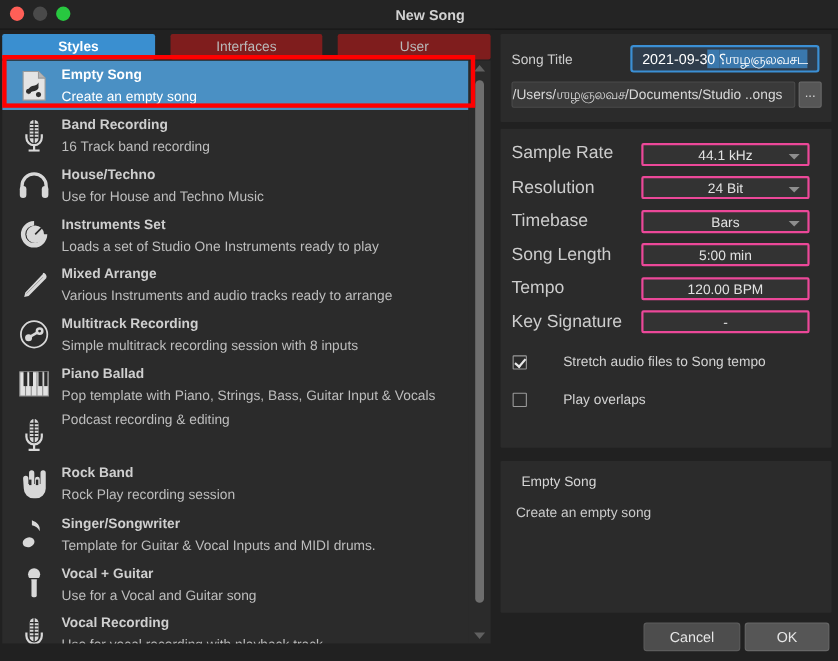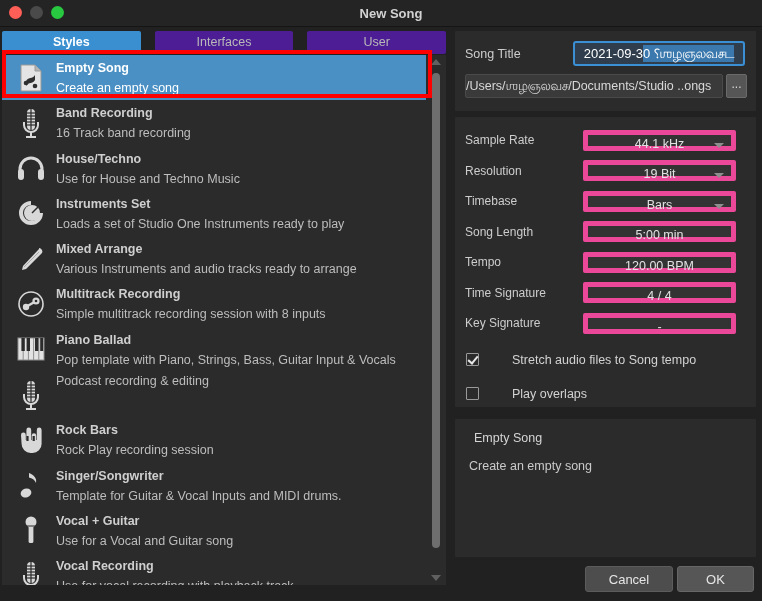--- a/index.html
+++ b/index.html
@@ -65,21 +65,21 @@
     display: flex;
     gap: 14px;
   }
   .tab {
     flex: 1;
     height: 23px;
     line-height: 23px;
     text-align: center;
     font-size: 12.5px;
     color: #b9b9b9;
-    background: #4c1d95;
+    background: #7f1d1d;
     border-radius: 2px;
     cursor: default;
   }
   .tab.active {
     background: #3a8fd0;
     color: #ffffff;
     font-weight: bold;
   }
 
   .list-wrap {
@@ -184,30 +184,30 @@
     width: 301px; height: 80px;
   }
 
   .row {
     display: flex;
     align-items: center;
     height: 30px;
   }
   .row-label {
     color: #cdcdcd;
-    font-size: 12px;
+    font-size: 16px;
     width: 128px;
     padding-left: 10px;
   }
 
   .field {
     position: relative;
     height: 21px;
     background: #333333;
-    border: 5px solid #ec4899;
+    border: 2px solid #ec4899;
     border-radius: 2px;
     color: #e2e2e2;
     font-size: 12.5px;
     line-height: 19px;
     text-align: center;
     cursor: default;
   }
   .field .caret {
     position: absolute;
     right: 7px; top: 8px;
@@ -513,21 +513,21 @@
         <div class="list-item">
           <span class="li-icon">
             <svg width="26" height="28" viewBox="0 0 26 28">
               <path d="M3 9 a2.4 2.4 0 0 1 4.8 0 v5 h0.6 V4 a2.4 2.4 0 0 1 4.8 0 v10 h0.6 V9.5
                        a2.2 2.2 0 0 1 4.4 0 V14 h0.6 V4 a2.4 2.4 0 0 1 4.8 0 v14
                        a9 9 0 0 1 -9 9 h-2 a9 9 0 0 1 -9 -9 z" fill="#d8d8d8"></path>
               <rect x="8.4" y="10" width="2.2" height="5" fill="#2b2b2b"></rect>
               <rect x="14.6" y="10" width="2.2" height="5" fill="#2b2b2b"></rect>
             </svg>
           </span>
-          <div class="li-title">Rock Bars</div>
+          <div class="li-title">Rock Band</div>
           <div class="li-sub">Rock Play recording session</div>
         </div>
 
         <div class="list-item">
           <span class="li-icon">
             <svg width="22" height="28" viewBox="0 0 22 28">
               <path d="M9 22 V2 c5 2 8 5 7 10 c-1-3-4-5-7-5.5" fill="#d8d8d8"></path>
               <ellipse cx="6" cy="22" rx="5.4" ry="4.4" fill="#d8d8d8" transform="rotate(-18 6 22)"></ellipse>
             </svg>
           </span>
@@ -598,21 +598,21 @@
         <div class="row-label">Sample Rate</div>
         <div class="field">
           <span>44.1 kHz</span>
           <span class="caret"></span>
         </div>
       </div>
 
       <div class="row">
         <div class="row-label">Resolution</div>
         <div class="field">
-          <span>19 Bit</span>
+          <span>24 Bit</span>
           <span class="caret"></span>
         </div>
       </div>
 
       <div class="row">
         <div class="row-label">Timebase</div>
         <div class="field">
           <span>Bars</span>
           <span class="caret"></span>
         </div>
@@ -625,26 +625,20 @@
         </div>
       </div>
 
       <div class="row">
         <div class="row-label">Tempo</div>
         <div class="field">
           <span>120.00 BPM</span>
         </div>
       </div>
 
-      <div class="row">
-        <div class="row-label">Time Signature</div>
-        <div class="field">
-          <span>4   /   4</span>
-        </div>
-      </div>
 
       <div class="row">
         <div class="row-label">Key Signature</div>
         <div class="field">
           <span>-</span>
         </div>
       </div>
 
     </div>
 

